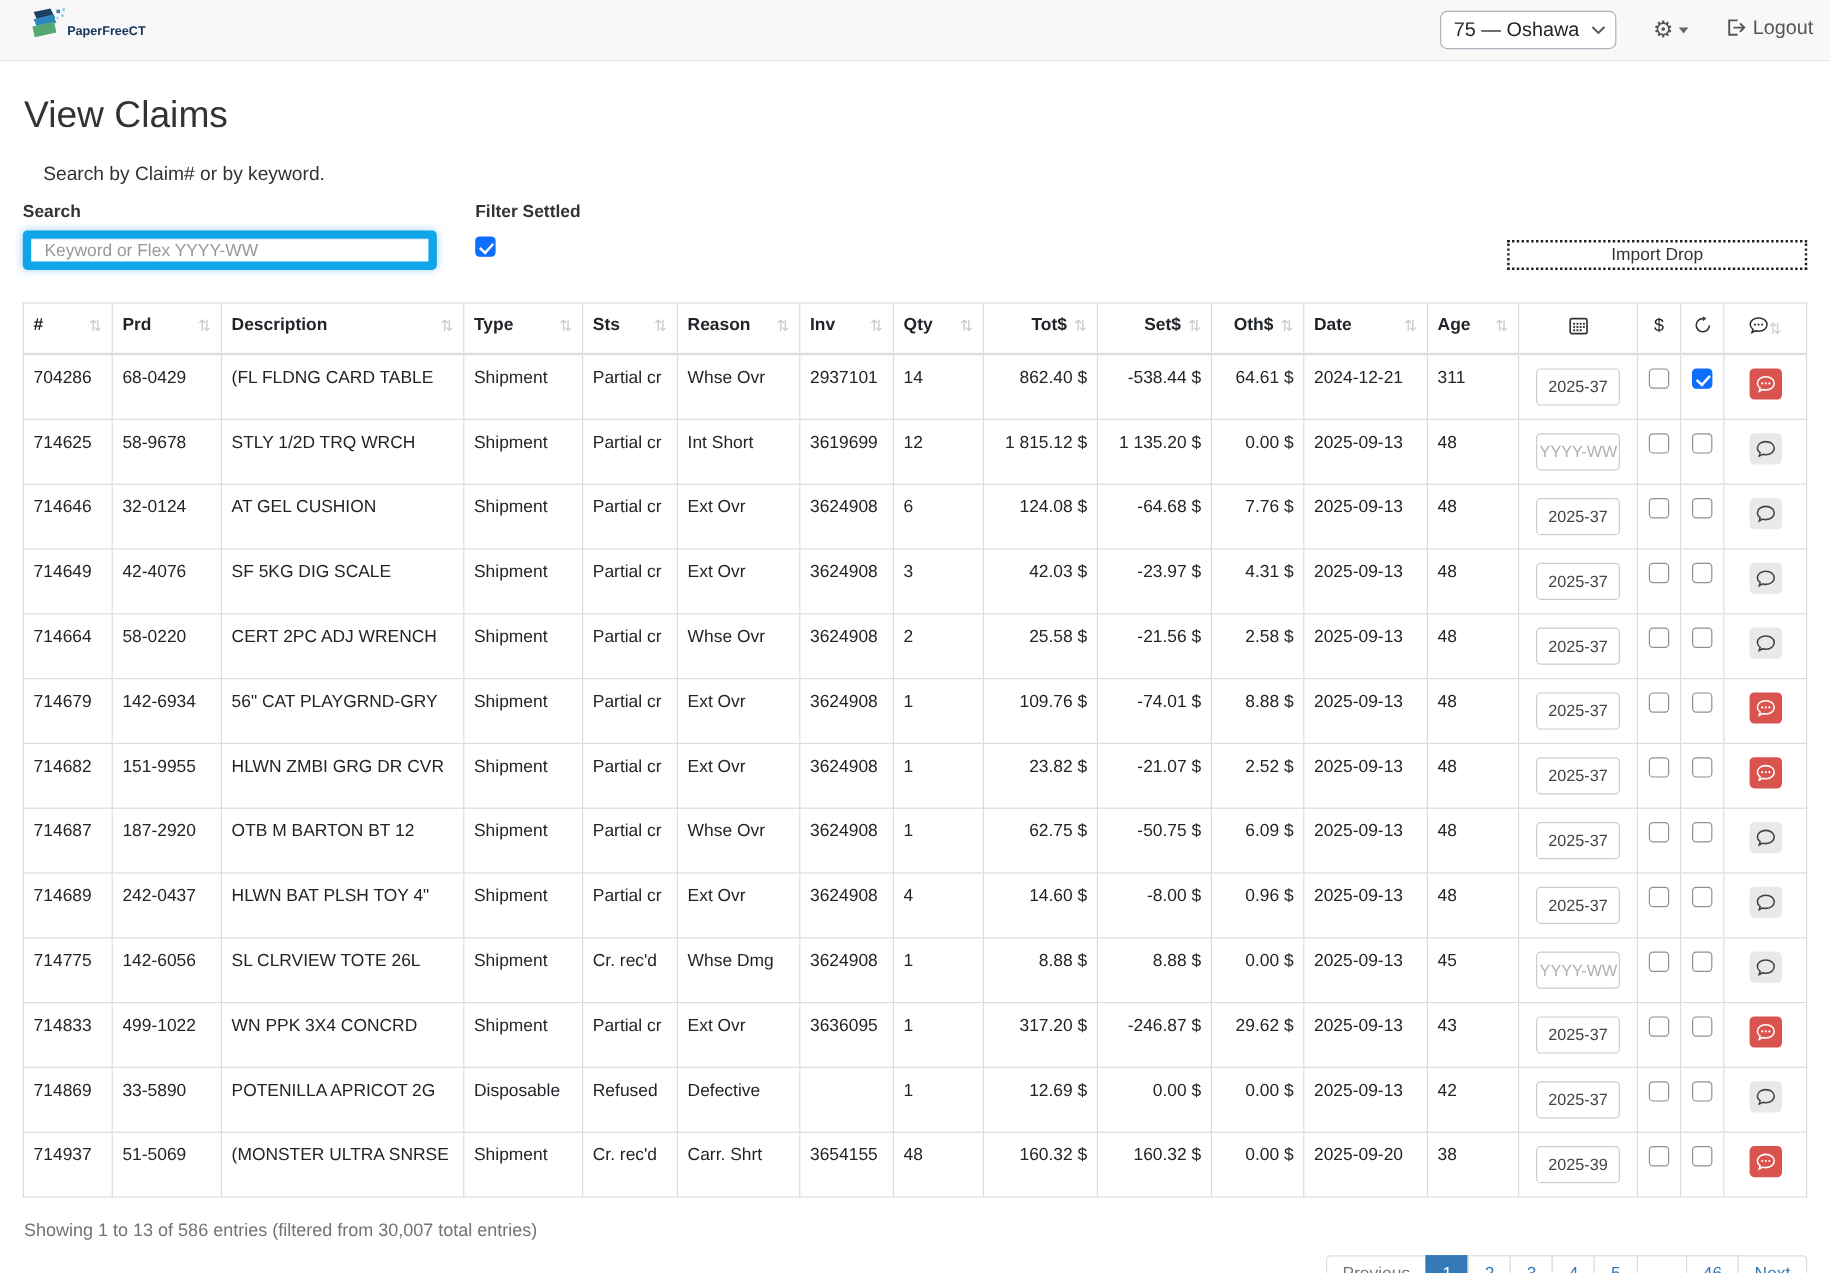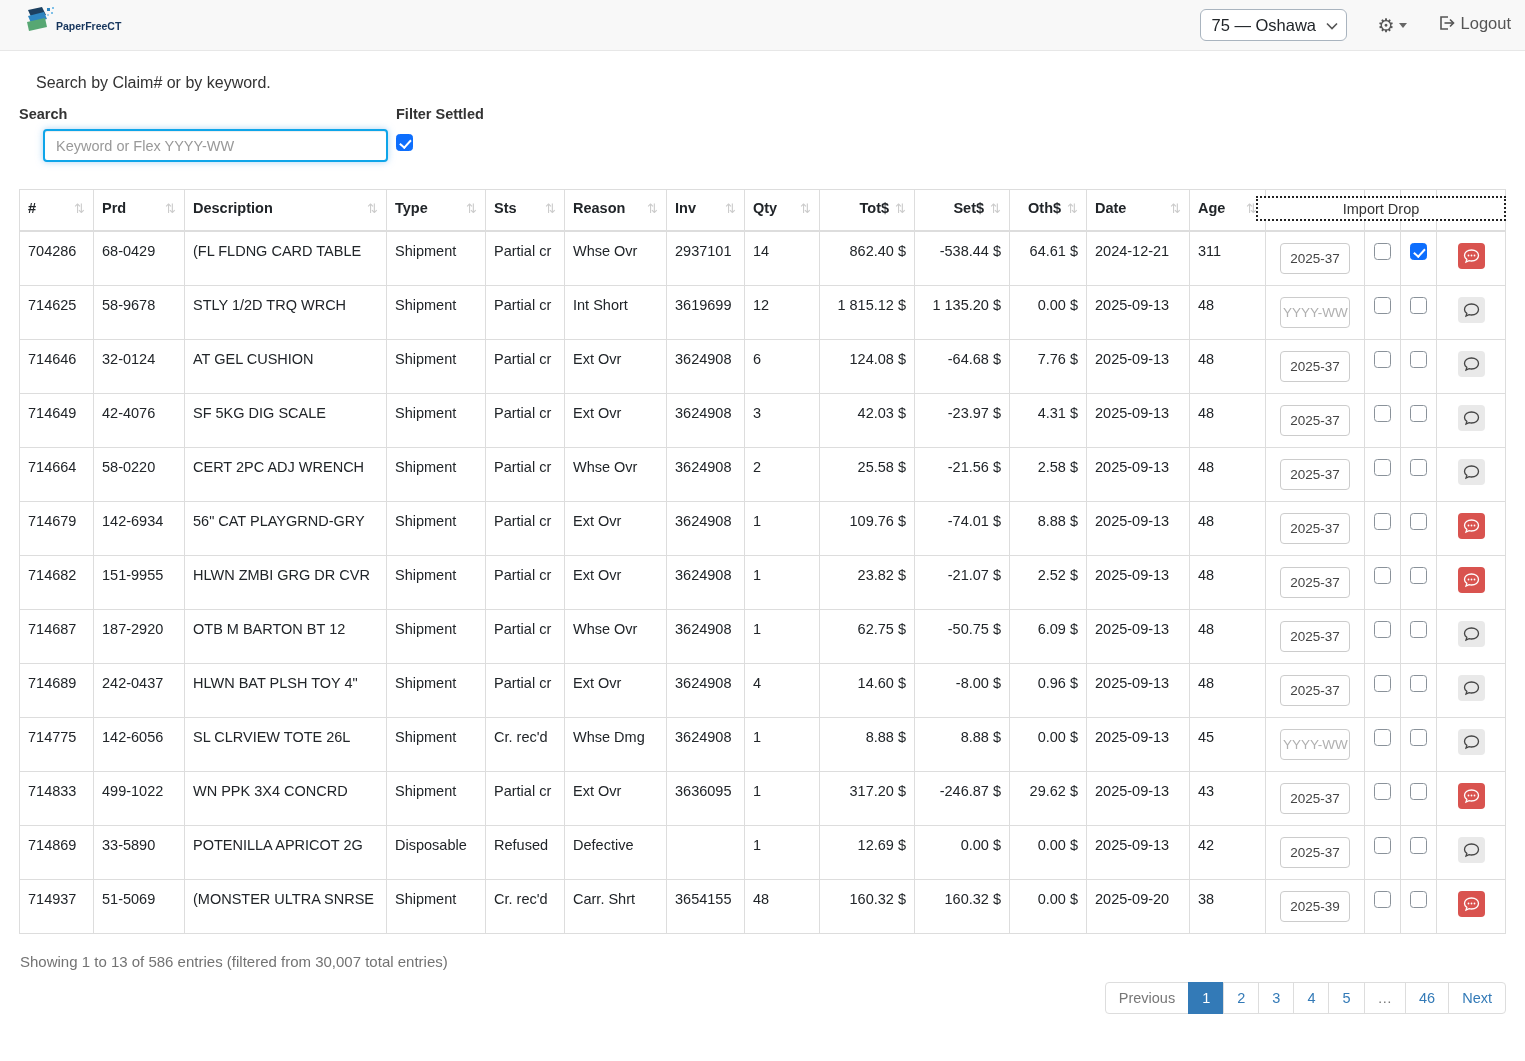--- a/index.html
+++ b/index.html
@@ -25,23 +25,23 @@
   .logout { display: flex; align-items: flex-start; gap: 6px; font-size: 16.5px; color: #555; cursor: pointer; }
 
   
   .content { padding: 0 19px; position: relative; }
   .page-title { font-size: 31px; font-weight: 500; color: #333; margin: 27px 0 0 1px; }
   .subtitle { font-size: 16px; color: #333; margin: 23px 0 0 17px; }
   .filters { display: flex; margin-top: 14px; }
   .filter-label { font-size: 14.5px; font-weight: bold; color: #333; }
   .search-col { width: 377px; }
   .search-input { margin-top: 7px; width: 345px; height: 33px; font-size: 14.5px; padding: 6px 11px;
-    border: 2px solid #0ea5e9; border-radius: 4px; outline: none; color: #333;
+    border: 7px solid #0ea5e9; border-radius: 4px; outline: none; color: #333;
     box-shadow: inset 0 1px 1px rgba(0,0,0,.075), 0 0 7px rgba(102,175,233,.55);
-    font-family: "Liberation Sans", sans-serif; margin-left: 24px; }
+    font-family: "Liberation Sans", sans-serif; }
   .search-input::placeholder { color: #999; }
   .cb { display: inline-block; width: 17px; height: 17px; border: 1.5px solid #8a929a;
     border-radius: 3.5px; background: #fff; cursor: pointer; position: relative; }
   .cb.checked { background: #0d6efd; border-color: #0d6efd; }
   .cb.checked::after { content: ""; position: absolute; left: 5px; top: 1.5px; width: 4.5px; height: 9px;
     border: solid #fff; border-width: 0 2.2px 2.2px 0; transform: rotate(42deg); }
   .filter-settled-cb { margin-top: 12px; }
   .import-drop { position: absolute; right: 19px; top: 122px; width: 250px; height: 25px;
     background: #fff; border: 2px dotted #222; font-size: 14.5px; color: #333;
     font-family: "Liberation Sans", sans-serif; cursor: pointer; }
@@ -116,20 +116,21 @@
           <line x1="7.5" y1="9" x2="16" y2="9"></line>
           <polyline points="13,5.5 16.5,9 13,12.5"></polyline>
         </svg>
       </span>
       <span>Logout</span>
     </span>
   </div>
 </div>
 
 <div class="content">
+  <h1 class="page-title">View Claims</h1>
   <div class="subtitle">Search by Claim# or by keyword.</div>
 
   <div class="filters">
     <div class="search-col">
       <div class="filter-label">Search</div>
       <input class="search-input" type="text" placeholder="Keyword or Flex YYYY-WW" style="">
     </div>
     <div>
       <div class="filter-label">Filter Settled</div>
       <span class="cb checked filter-settled-cb"></span>

